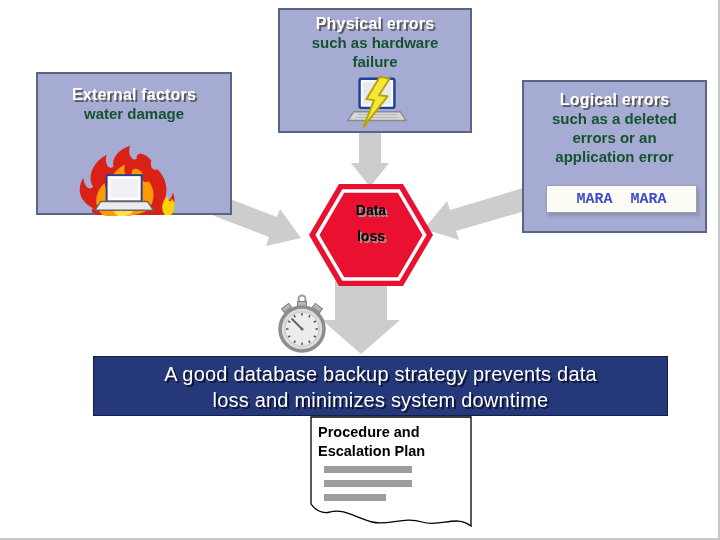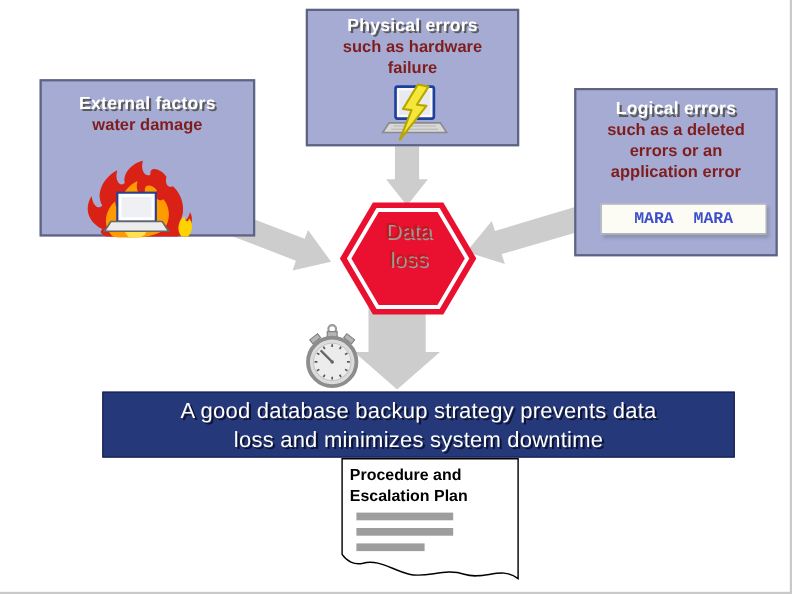--- a/index.html
+++ b/index.html
@@ -12,42 +12,42 @@
   .layer{position:absolute;left:0;top:0;}
   
   .cause-box{
     position:absolute;background:var(--box-fill);border:2px solid var(--box-border);
     box-sizing:border-box;text-align:center;z-index:2;
   }
   .box-title{
     font-size:16px;font-weight:bold;color:#fff;letter-spacing:.2px;
     text-shadow:2px 2px 0 #5a5a5a;
   }
-  .box-sub{font-size:15px;font-weight:bold;color:#7f1d1d;line-height:19px;}
+  .box-sub{font-size:15px;font-weight:bold;color:#14532d;line-height:19px;}
   #box-external{left:22px;top:72px;width:196px;height:143px;padding-top:12px;margin-left:14px;}
   #box-physical{left:278px;top:8px;width:194px;height:125px;padding-top:5px;}
   #box-logical{left:522px;top:80px;width:185px;height:153px;padding-top:9px;}
   .box-icon{position:absolute;}
   #fire-icon{left:32px;top:72px;width:118px;height:70px;}
   #laptop-bolt-icon{left:66px;top:64px;width:62px;height:58px;}
   
   .code-inset{
     position:absolute;left:22px;top:103px;width:149px;height:26px;
     background:#fcfcf4;border:1px solid #9aa0ae;box-shadow:2px 3px 3px rgba(110,115,135,.45);
     display:flex;align-items:center;justify-content:center;
   }
   .code-text{
     font-family:"Liberation Mono", monospace;font-weight:bold;font-size:15px;
     color:var(--code-blue);white-space:pre;
   }
   
   #hex-svg{position:absolute;left:306px;top:181px;z-index:3;}
   #hex-label{
     position:absolute;left:306px;top:197px;width:130px;z-index:4;text-align:center;
-    font-size:20px;font-weight:normal;color:#b91c1c;line-height:26px;
+    font-size:14px;font-weight:bold;color:#000000;line-height:26px;
     text-shadow:2px 2px 0 #9a9a9a;
   }
   
   #stopwatch{position:absolute;left:276px;top:294px;z-index:1;}
   
   #banner{
     position:absolute;left:93px;top:356px;width:575px;height:60px;box-sizing:border-box;
     background:var(--banner-fill);border:1px solid var(--banner-border);z-index:2;
     text-align:center;padding-top:4px;
   }

